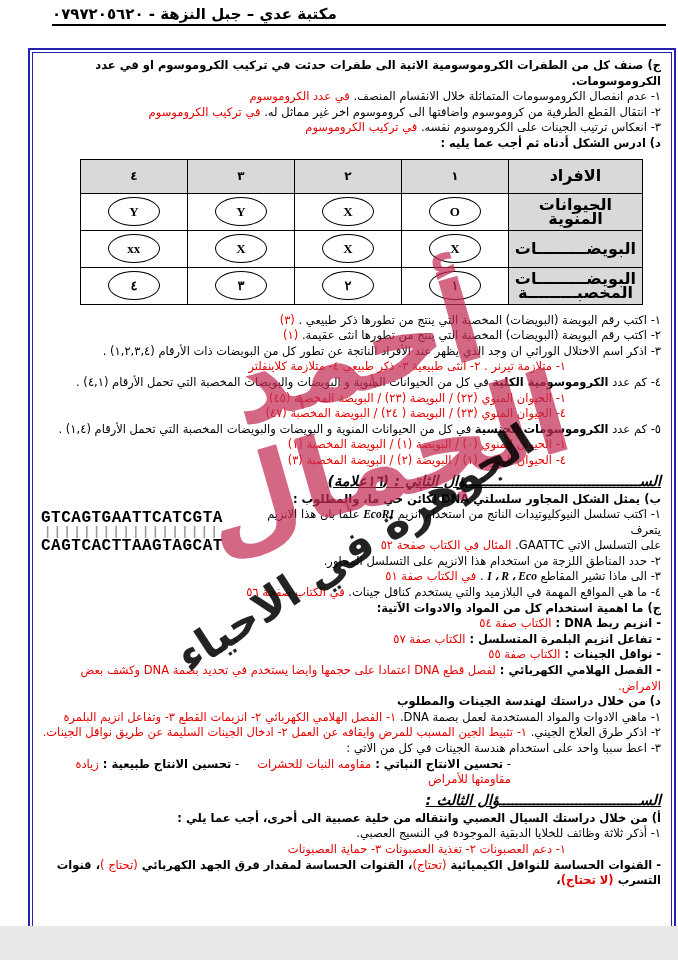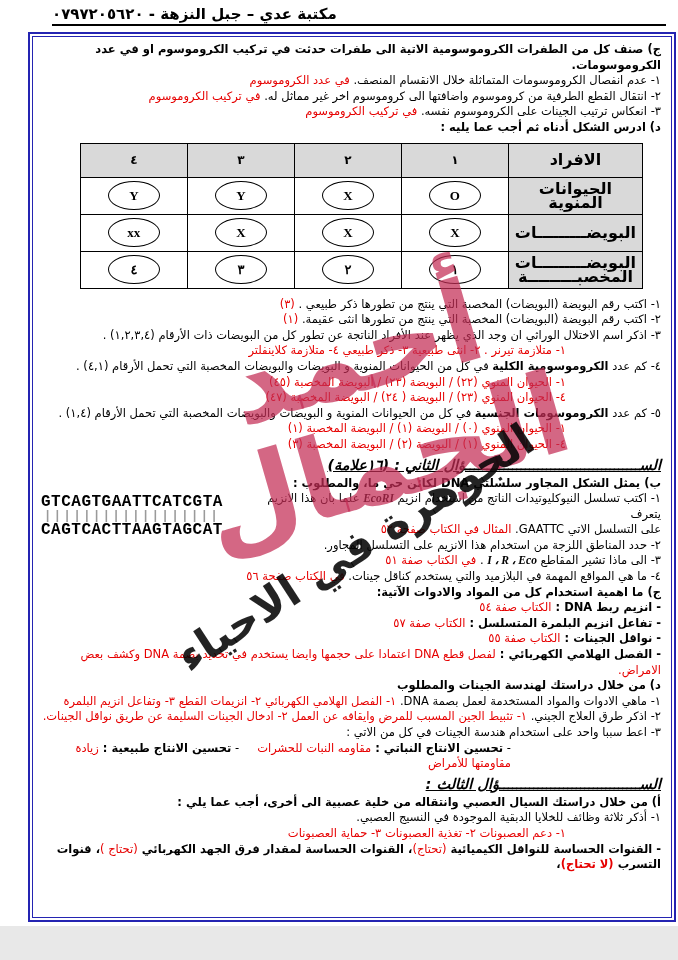--- a/index.html
+++ b/index.html
@@ -4,21 +4,21 @@
 <style>
   html,body{margin:0;padding:0;background:#e8e8e8;}
   .page{position:relative;width:678px;height:926px;background:#ffffff;overflow:hidden;
         font-family:"DejaVu Sans",sans-serif;direction:rtl;margin:0 auto;}
   
   .top-header{position:absolute;top:5px;left:52px;right:12px;direction:rtl;text-align:left;
         font-weight:bold;font-size:15px;color:#000;border-bottom:2.5px solid #000;padding-bottom:1px;}
   .footer{position:absolute;top:923px;left:52px;direction:rtl;text-align:left;
         font-weight:bold;font-size:17px;color:#000;}
   
-  .frame{position:absolute;top:32px;left:28px;width:644px;height:886px;border:2px solid #2424b2;}
+  .frame{position:absolute;top:48px;left:28px;width:644px;height:886px;border:2px solid #2424b2;}
   .frame-inner{position:absolute;inset:2px;border:1px solid #2424b2;padding:5px 10px 0 8px;overflow:hidden;}
   
   .ln{font-size:11.5px;line-height:15.6px;color:#000;}
   .b{font-weight:bold;}
   .r{color:#e60000;}
   .rb{color:#e60000;font-weight:bold;}
   .bi{font-weight:bold;font-style:italic;font-family:"Liberation Serif",serif;direction:ltr;unicode-bidi:embed;}
   .ind1{padding-right:95px;}
   .ind3{padding-right:150px;}
   .tab2{display:inline-block;width:18px;}

